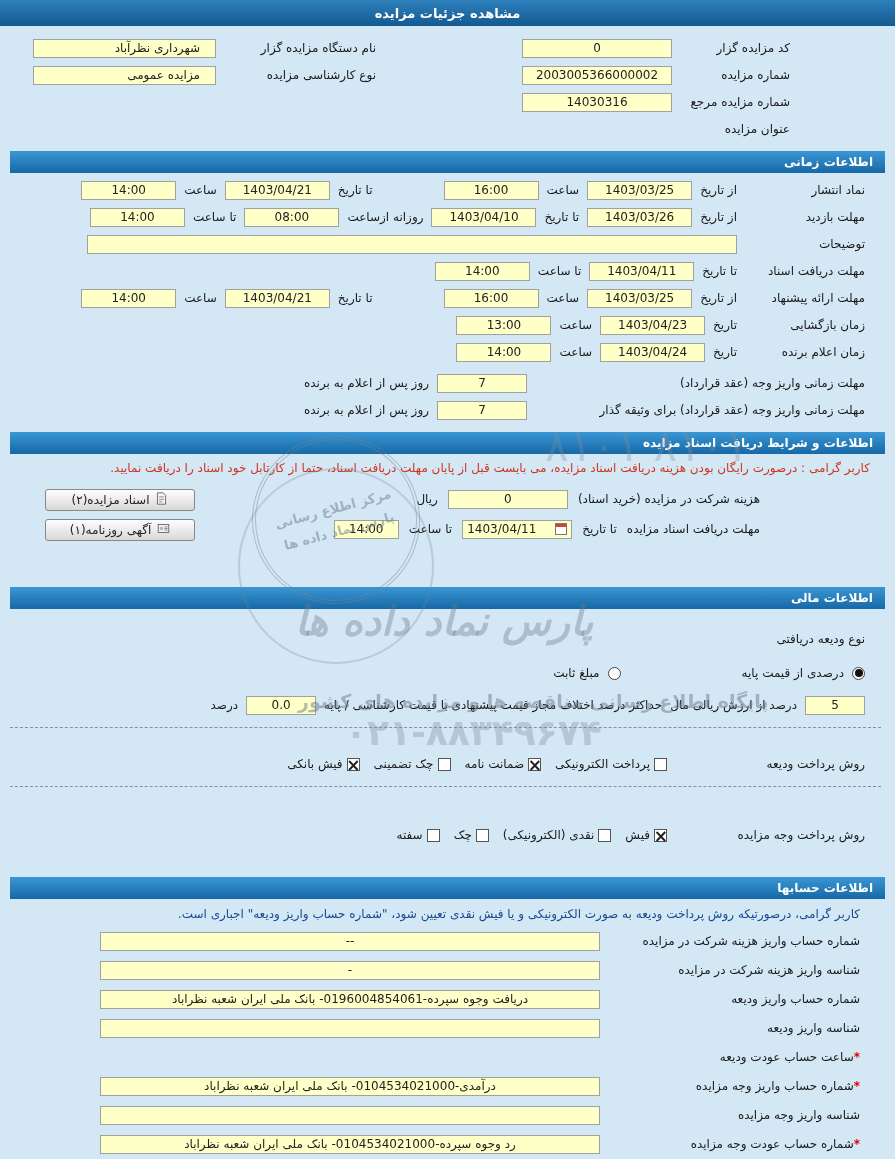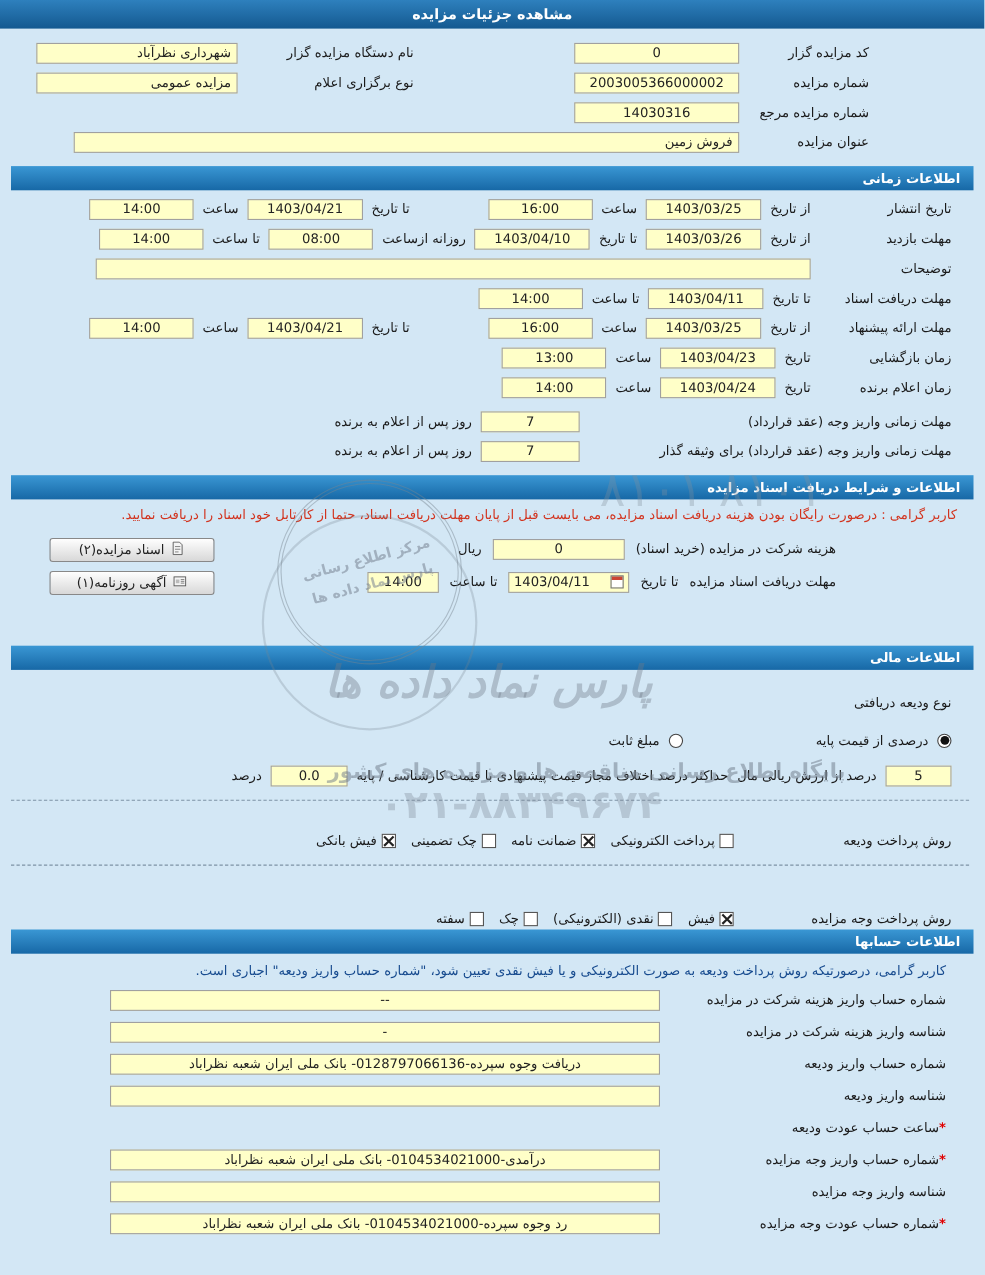--- a/index.html
+++ b/index.html
@@ -1,20 +1,20 @@
 <!DOCTYPE html>
 <html lang="fa"><head>
 <meta charset="utf-8">
 <style>
 *{margin:0;padding:0;box-sizing:border-box}
 html,body{width:895px;height:1159px}
 body{position:relative;overflow:hidden;background:#d3e7f5;font-family:"DejaVu Sans",sans-serif;font-size:12px;color:#1a1a1a;direction:rtl}
 .topbar{height:26px;background:linear-gradient(#2e80bd,#145990);display:flex;align-items:center;justify-content:center;color:#fff;font-weight:bold;font-size:13px}
 .secbar{height:22px;margin:0 10px;background:linear-gradient(#3a97d4,#1768a6);display:flex;align-items:center;color:#fff;font-weight:bold;font-size:12px;padding:0 12px}
-.mt12{margin-top:12px}.mt26{margin-top:26px}.mt32{}
+.mt12{margin-top:12px}.mt26{margin-top:26px}.mt32{margin-top:32px}
 .row{display:flex;align-items:center;height:20px;gap:8px}
 .g-row{padding-right:105px;margin-top:7px}
 .first{margin-top:12px}
 .t-row{padding-right:30px;margin-top:7px}
 .pay{margin-top:11px}
 .d-row{padding-right:135px;gap:10px}
 .d2{margin-top:10px}
 .f-row{padding-right:30px}
 .fm20{margin-top:20px}.fm14{margin-top:14px}.fm12{margin-top:12px}.fm26{margin-top:26px}.fm38{margin-top:38px}
 .a-row{padding-right:35px;gap:10px;margin-top:9px}
@@ -24,21 +24,21 @@
 .tl{width:120px;flex:none}
 .pl{width:330px;flex:none}
 .fl{width:135px;flex:none}
 .al{width:250px;flex:none}
 .sl{white-space:nowrap}
 .sp130{width:130px;flex:none}
 .sp105{width:105px;flex:none}
 .gap55{width:55px;flex:none}
 .fld{background:#ffffc8;border:1px solid #a0a0a0;height:19px;display:flex;align-items:center;justify-content:center;white-space:nowrap;overflow:hidden;flex:none;color:#222;direction:ltr}
 .rtlv{direction:rtl}
-.ralign{justify-content:flex-start;padding-right:5px}
+.ralign{justify-content:flex-start;padding-right:15px}
 .w60{width:60px}.w65{width:65px}.w70{width:70px}.w90{width:90px}.w95{width:95px}.w105{width:105px}.w110{width:110px}.w120{width:120px}.w150{width:150px}.w183{width:183px}.w500{width:500px}.w605{width:605px}.w650{width:650px}
 .warn{color:#d2341f;padding-right:25px;margin-top:7px;white-space:nowrap;font-size:12px}
 .notice{color:#174b8f;padding-right:35px;margin-top:8px;white-space:nowrap;font-size:12px}
 .docs-body{position:relative;margin-top:14px;min-height:72px}
 .btn{position:absolute;left:45px;width:150px;height:22px;background:linear-gradient(#fefefe,#d8d8d8);border:1px solid #888;border-radius:3px;display:flex;align-items:center;justify-content:center;gap:6px;font-size:12px;color:#222;cursor:pointer}
 .btn1{top:0}.btn2{top:30px}
 .radio{width:13px;height:13px;border:1px solid #444;border-radius:50%;background:#fff;position:relative;flex:none;display:inline-block}
 .radio.checked::after{content:"";position:absolute;inset:1.5px;border-radius:50%;background:#111}
 .cb{width:13px;height:13px;border:1px solid #555;background:#fff;position:relative;flex:none;display:inline-block}
 .cb.checked::after{content:"\00D7";position:absolute;left:-1px;top:-4px;width:14px;text-align:center;font-size:17px;font-weight:bold;color:#222}
@@ -70,38 +70,37 @@
   <span class="lab gl1">کد مزایده گزار</span>
   <div class="fld w150">0</div>
   <span class="sp130"></span>
   <span class="lab gl2">نام دستگاه مزایده گزار</span>
   <div class="fld w183 rtlv ralign">شهرداری نظرآباد</div>
 </div>
 <div class="row g-row">
   <span class="lab gl1">شماره مزایده</span>
   <div class="fld w150">2003005366000002</div>
   <span class="sp130"></span>
-  <span class="lab gl2">نوع برگزاری اعلام</span>
+  <span class="lab gl2">نوع کارشناسی مزایده</span>
   <div class="fld w183 rtlv ralign">مزایده عمومی</div>
 </div>
 <div class="row g-row">
   <span class="lab gl1">شماره مزایده مرجع</span>
   <div class="fld w150">14030316</div>
 </div>
 <div class="row g-row">
   <span class="lab gl1">عنوان مزایده</span>
-  <div class="fld w605 rtlv ralign">فروش زمین</div>
 </div>
 
 <div class="secbar mt12">
   <span>اطلاعات زمانی</span>
 </div>
 
 <div class="row t-row mt12">
-  <span class="lab tl">تاریخ انتشار</span>
+  <span class="lab tl">نماد انتشار</span>
   <span class="sl">از تاریخ</span>
   <div class="fld w105">1403/03/25</div>
   <span class="sl">ساعت</span>
   <div class="fld w95">16:00</div>
   <span class="gap55"></span>
   <span class="sl">تا تاریخ</span>
   <div class="fld w105">1403/04/21</div>
   <span class="sl">ساعت</span>
   <div class="fld w95">14:00</div>
 </div>
@@ -290,21 +289,21 @@
 <div class="row a-row" style="margin-top:10px">
   <span class="lab al">شماره حساب واریز هزینه شرکت در مزایده</span>
   <div class="fld w500 rtlv">--</div>
 </div>
 <div class="row a-row">
   <span class="lab al">شناسه واریز هزینه شرکت در مزایده</span>
   <div class="fld w500 rtlv">-</div>
 </div>
 <div class="row a-row">
   <span class="lab al">شماره حساب واریز ودیعه</span>
-  <div class="fld w500 rtlv">دریافت وجوه سپرده-0128797066136- بانک ملی ایران شعبه نظراباد</div>
+  <div class="fld w500 rtlv">دریافت وجوه سپرده-0196004854061- بانک ملی ایران شعبه نظراباد</div>
 </div>
 <div class="row a-row">
   <span class="lab al">شناسه واریز ودیعه</span>
   <div class="fld w500 rtlv"></div>
 </div>
 <div class="row a-row">
   <span class="lab al"><span class="req">*</span><span>ساعت حساب عودت ودیعه</span></span>
 </div>
 <div class="row a-row">
   <span class="lab al"><span class="req">*</span><span>شماره حساب واریز وجه مزایده</span></span>

